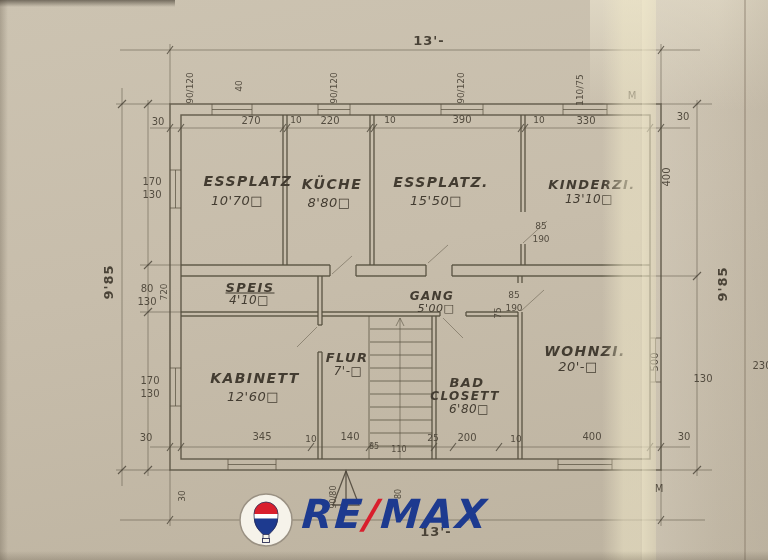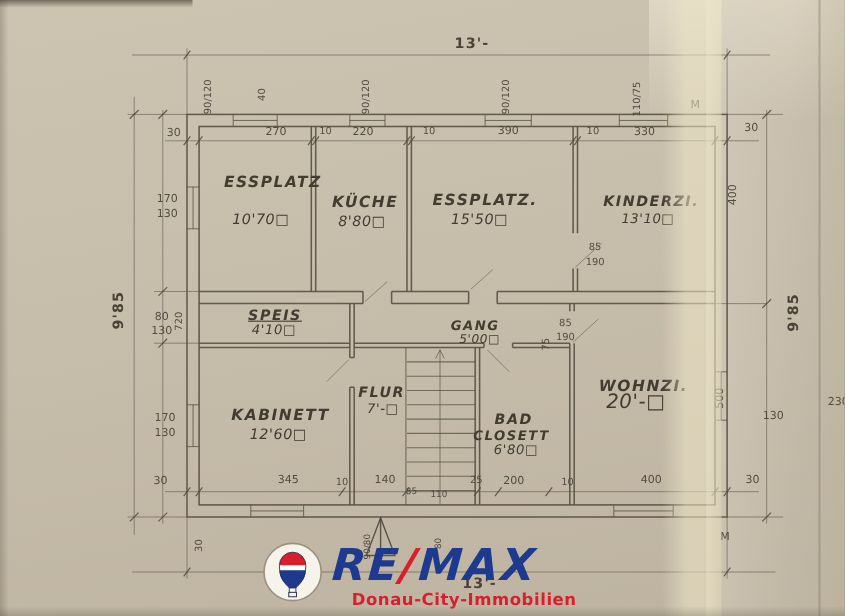--- a/index.html
+++ b/index.html
@@ -178,41 +178,41 @@
       <line x1="404" y1="326" x2="400" y2="318" stroke-width="0.8"></line>
     </g>
 
     <g stroke="#4a4337" stroke-opacity="0.85" stroke-width="1.3" fill="none">
       <path d="M346,471 L333,505 L359,505 Z"></path>
       <line x1="346" y1="471" x2="346" y2="505"></line>
     </g>
   </svg>
 
   <div class="ann-layer">
-      <span class="ann room" style="left: 248px; top: 166px; font-size: 14px; transform: translate(-50%, -50%);">ESSPLATZ</span>
+      <span class="ann room" style="left: 248px; top: 181px; font-size: 14px; transform: translate(-50%, -50%);">ESSPLATZ</span>
       <span class="ann area" style="left: 237px; top: 200px; font-size: 13px; transform: translate(-50%, -50%);">10'70□</span>
       <span class="ann room" style="left: 332px; top: 184px; font-size: 14px; transform: translate(-50%, -50%);">KÜCHE</span>
       <span class="ann area" style="left: 329px; top: 202px; font-size: 13px; transform: translate(-50%, -50%);">8'80□</span>
       <span class="ann room" style="left: 441px; top: 182px; font-size: 14px; transform: translate(-50%, -50%);">ESSPLATZ.</span>
       <span class="ann area" style="left: 436px; top: 200px; font-size: 13px; transform: translate(-50%, -50%);">15'50□</span>
       <span class="ann room" style="left: 592px; top: 184px; font-size: 13px; transform: translate(-50%, -50%);">KINDERZI.</span>
       <span class="ann area" style="left: 589px; top: 199px; font-size: 12px; transform: translate(-50%, -50%);">13'10□</span>
       <span class="ann room" style="left: 250px; top: 287px; font-size: 13px; transform: translate(-50%, -50%); text-decoration: underline;">SPEIS</span>
       <span class="ann area" style="left: 249px; top: 300px; font-size: 12px; transform: translate(-50%, -50%);">4'10□</span>
       <span class="ann room" style="left: 432px; top: 296px; font-size: 12px; transform: translate(-50%, -50%);">GANG</span>
       <span class="ann area" style="left: 436px; top: 308px; font-size: 11px; transform: translate(-50%, -50%);">5'00□</span>
       <span class="ann room" style="left: 347px; top: 357px; font-size: 13px; transform: translate(-50%, -50%);">FLUR</span>
       <span class="ann area" style="left: 348px; top: 371px; font-size: 12px; transform: translate(-50%, -50%);">7'-□</span>
       <span class="ann room" style="left: 255px; top: 378px; font-size: 14px; transform: translate(-50%, -50%);">KABINETT</span>
       <span class="ann area" style="left: 253px; top: 396px; font-size: 13px; transform: translate(-50%, -50%);">12'60□</span>
       <span class="ann room" style="left: 467px; top: 382px; font-size: 13px; transform: translate(-50%, -50%);">BAD</span>
       <span class="ann room" style="left: 465px; top: 396px; font-size: 12px; transform: translate(-50%, -50%);">CLOSETT</span>
       <span class="ann area" style="left: 469px; top: 409px; font-size: 12px; transform: translate(-50%, -50%);">6'80□</span>
       <span class="ann room" style="left: 585px; top: 351px; font-size: 14px; transform: translate(-50%, -50%);">WOHNZI.</span>
-      <span class="ann area" style="left: 578px; top: 366px; font-size: 18px; transform: translate(-50%, -50%);">20'-□</span>
+      <span class="ann area" style="left: 578px; top: 366px; font-size: 13px; transform: translate(-50%, -50%);">20'-□</span>
       <span class="ann dimbig" style="left: 429px; top: 40px; font-size: 13px; transform: translate(-50%, -50%);">13'-</span>
       <span class="ann dimbig" style="left: 436px; top: 531px; font-size: 13px; transform: translate(-50%, -50%);">13'-</span>
       <span class="ann dimbig" style="left: 108px; top: 282px; font-size: 13px; transform: translate(-50%, -50%) rotate(-90deg);">9'85</span>
       <span class="ann dimbig" style="left: 722px; top: 284px; font-size: 13px; transform: translate(-50%, -50%) rotate(-90deg);">9'85</span>
       <span class="ann dim" style="left: 158px; top: 122px; font-size: 10px; transform: translate(-50%, -50%);">30</span>
       <span class="ann dim" style="left: 235px; top: 121px; font-size: 10px; transform: translate(-50%, -50%); margin-left: 16px;">270</span>
       <span class="ann dim" style="left: 296px; top: 120px; font-size: 9px; transform: translate(-50%, -50%);">10</span>
       <span class="ann dim" style="left: 330px; top: 121px; font-size: 10px; transform: translate(-50%, -50%);">220</span>
       <span class="ann dim" style="left: 390px; top: 120px; font-size: 9px; transform: translate(-50%, -50%);">10</span>
       <span class="ann dim" style="left: 462px; top: 120px; font-size: 10px; transform: translate(-50%, -50%);">390</span>
@@ -266,19 +266,18 @@
       <circle cx="28" cy="28" r="26" fill="#f6f3ea" stroke="#9a9183" stroke-width="1.5"></circle>
       <path d="M16,22 A12,12 0 1 1 40,22 Z" fill="#d91f2d"></path>
       <rect x="16" y="22" width="24" height="4.5" fill="#ffffff"></rect>
       <path d="M16,26.5 C16,35 22,39 25,42.5 L31,42.5 C34,39 40,35 40,26.5 Z" fill="#1d3a8f"></path>
       <path d="M16,22 A12,12 0 1 1 40,22 C40,35 34,39 31,42.5 L25,42.5 C22,39 16,35 16,22 Z" fill="none" stroke="#2c2f55" stroke-width="0.8"></path>
       <line x1="25" y1="42.5" x2="25" y2="46.5" stroke="#2c2f55" stroke-width="0.8"></line>
       <line x1="31" y1="42.5" x2="31" y2="46.5" stroke="#2c2f55" stroke-width="0.8"></line>
       <rect x="24.5" y="46.5" width="7" height="4" fill="none" stroke="#2c2f55" stroke-width="0.9"></rect>
     </svg>
     <div class="brand"><span>RE</span><span class="slash">/</span><span>MAX</span></div>
-    <div class="sub">Donau-City-Immobilien</div>
   </div>
 
   <div class="layer top-edge-dark"></div>
   <div class="layer left-edge-dark"></div>
   <div class="layer bottom-edge-dark"></div>
 </div>
 
 </body></html>

